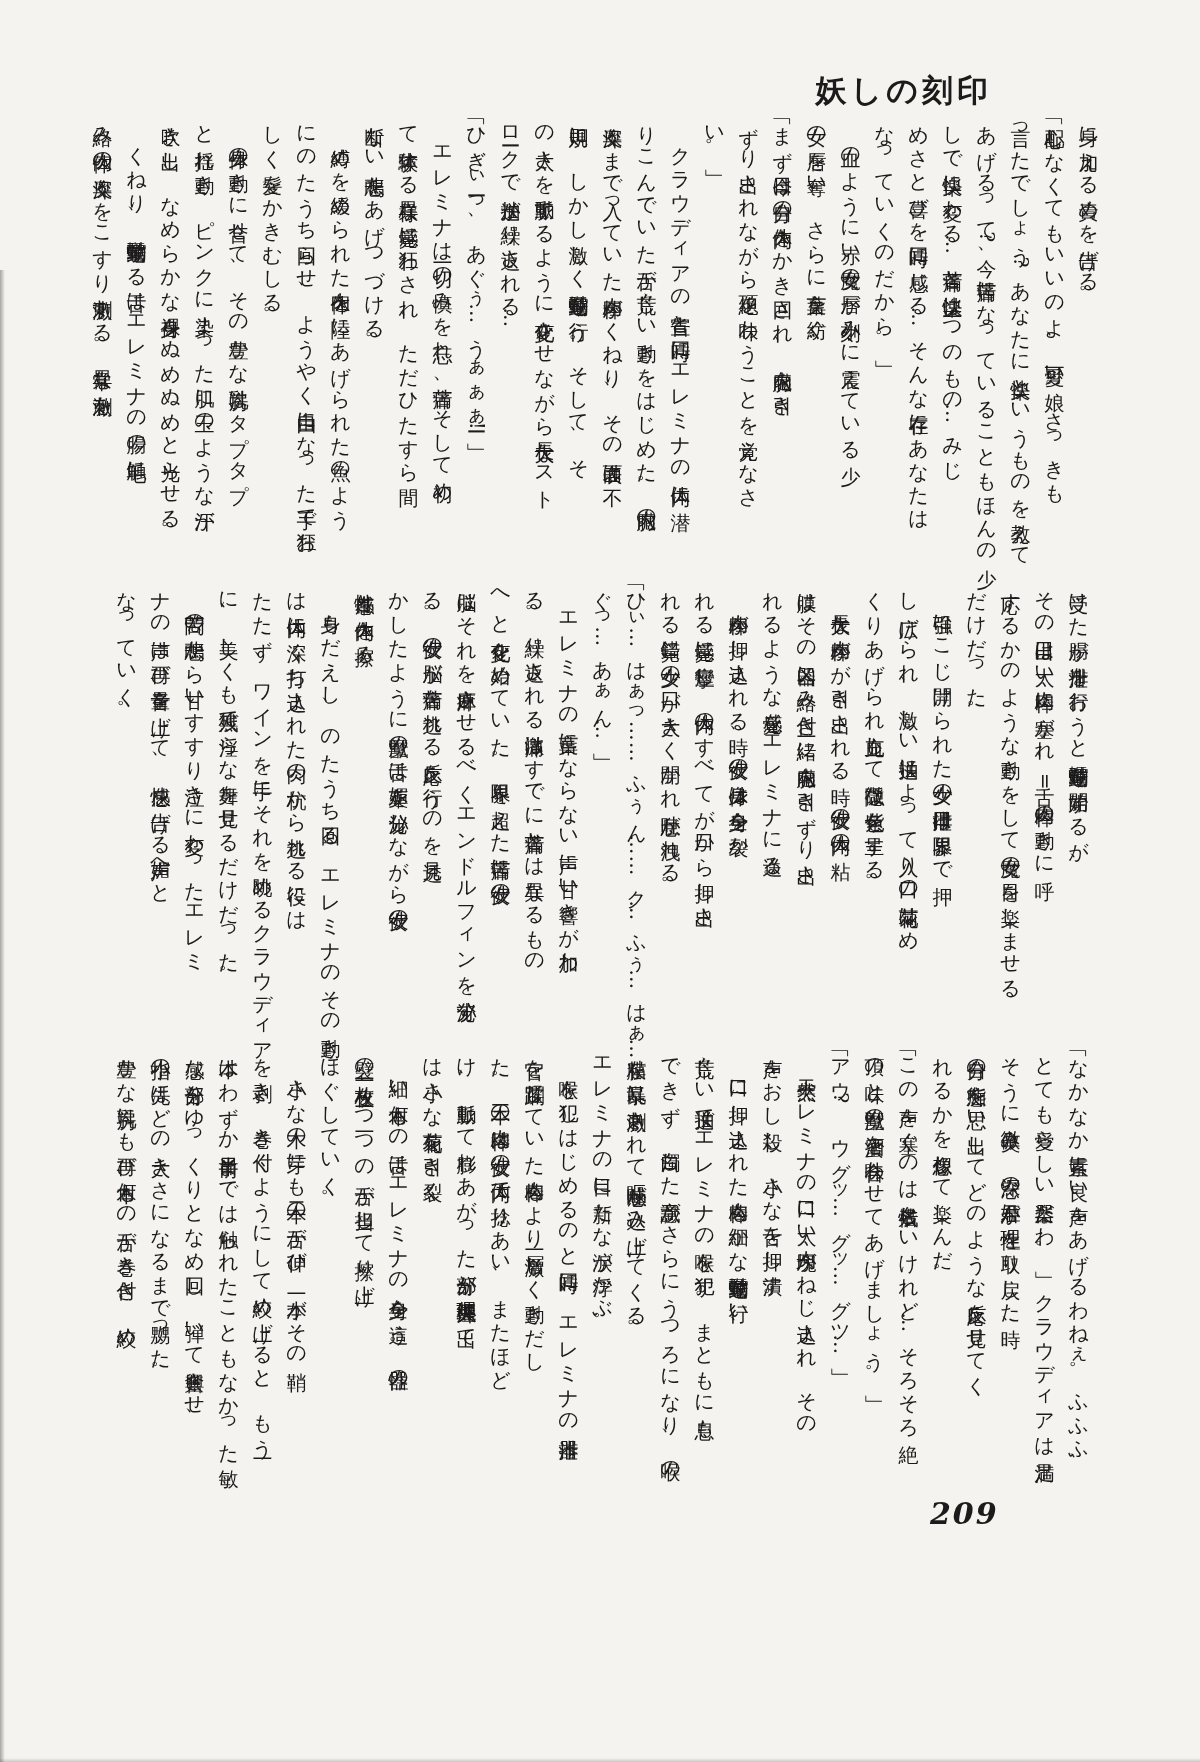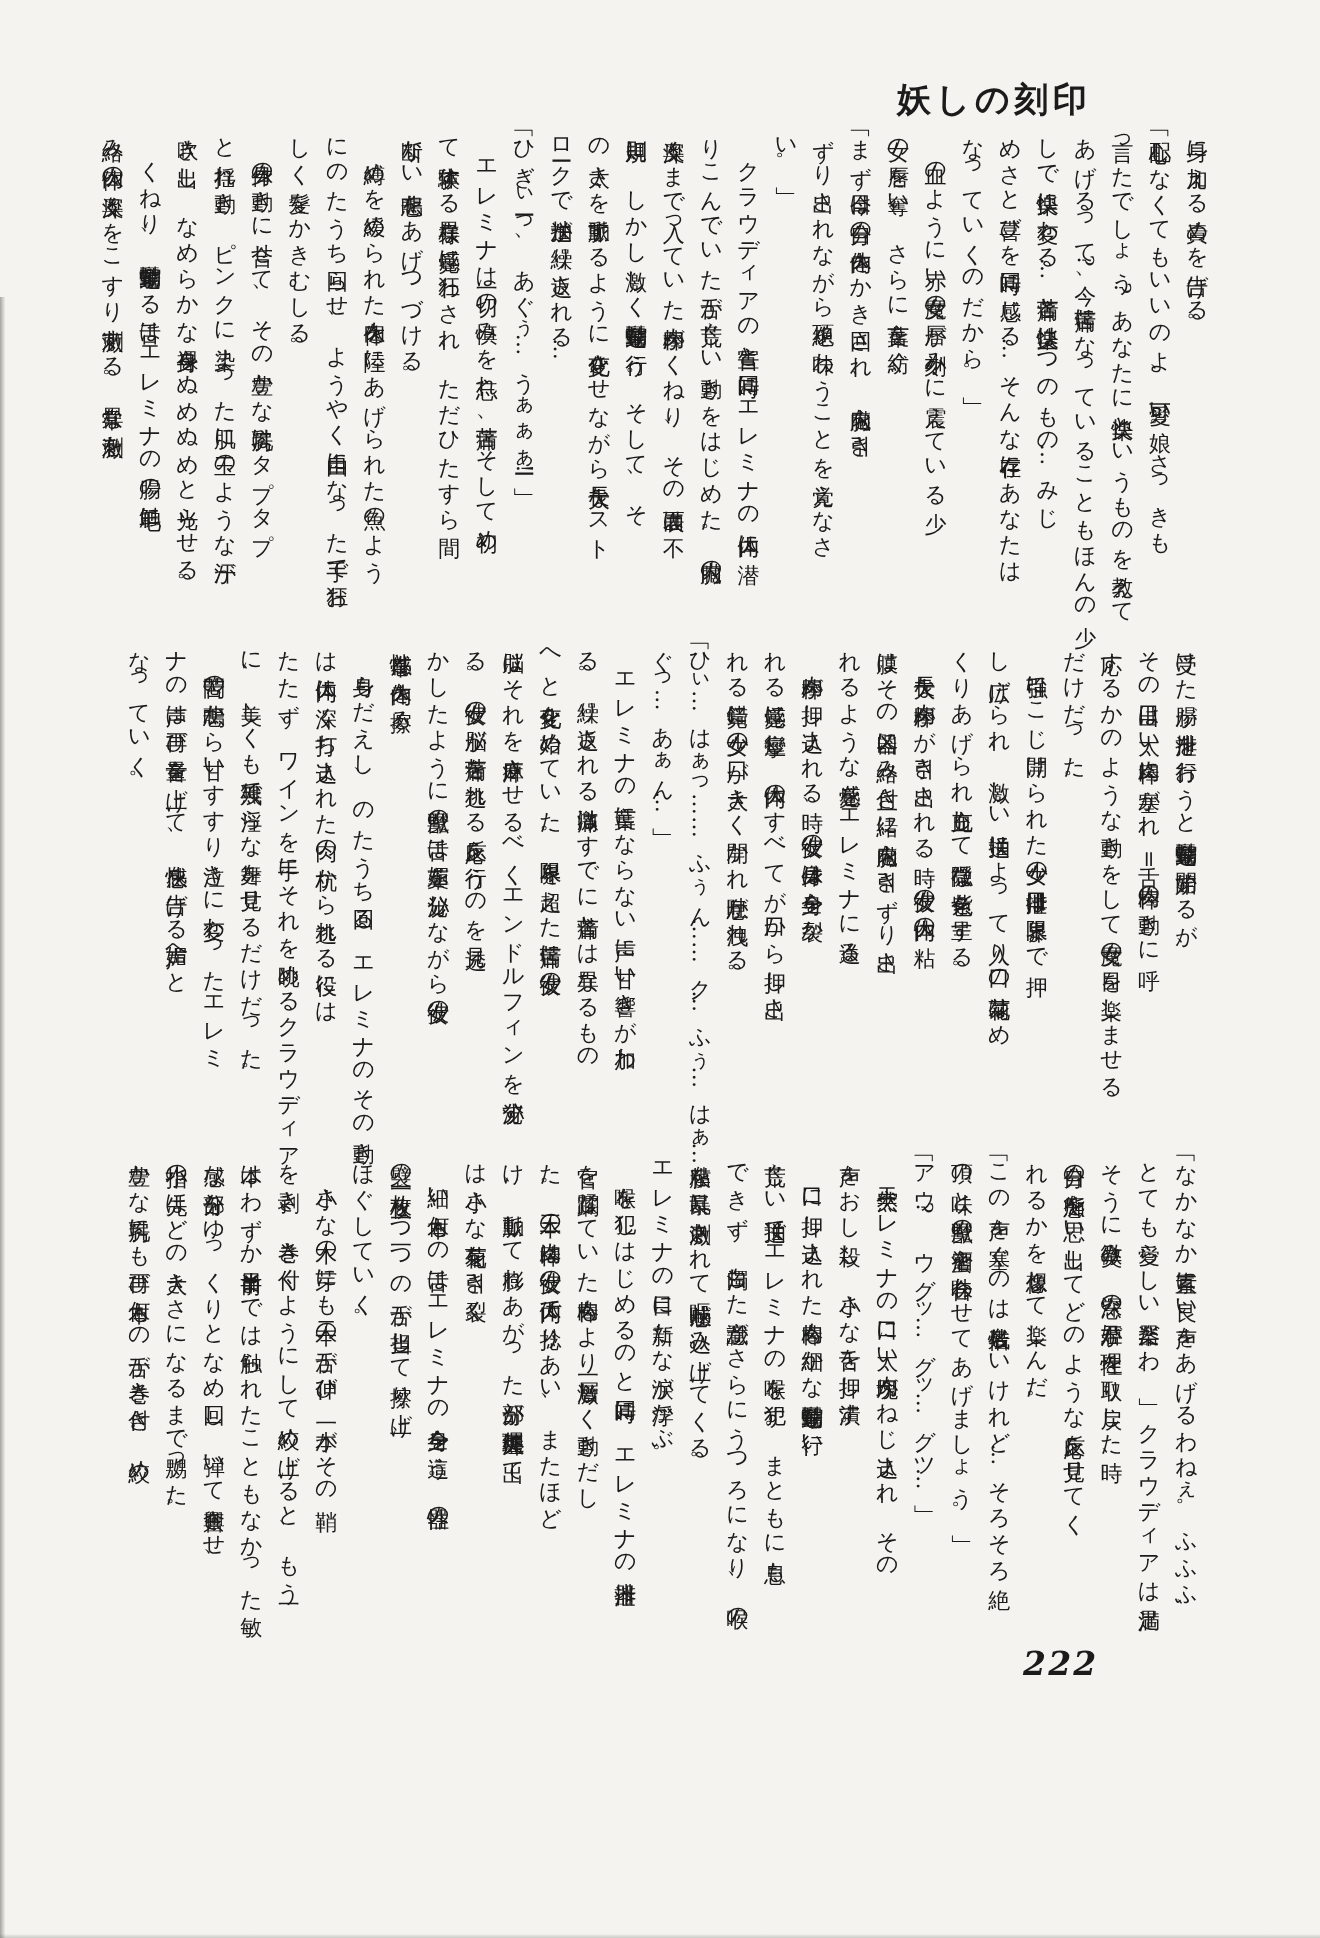--- a/index.html
+++ b/index.html
@@ -158,14 +158,14 @@
       <div class="tcol">襞の一枚一枚を一つ一つの舌が担当して擦り上げ、</div>
       <div class="tcol">ほぐしていく。</div>
       <div class="tcol">　小さな木の芽にも二本の舌が伸び、一本がその鞘</div>
       <div class="tcol">を剥き、巻き付くようにして絞め上げると、もう一</div>
       <div class="tcol">本はわずか半日前までは触られたこともなかった敏</div>
       <div class="tcol">感な部分をゆっくりとなめ回し、弾いて興奮させ、</div>
       <div class="tcol">小指の先ほどの大きさになるまで嬲った。</div>
       <div class="tcol">豊かな乳房にも再び何本もの舌が巻き付き、絞め</div>
     </section>
 
-  <div class="page-number">222</div>
+  <div class="page-number">209</div>
 </div>
 
 </body></html>

